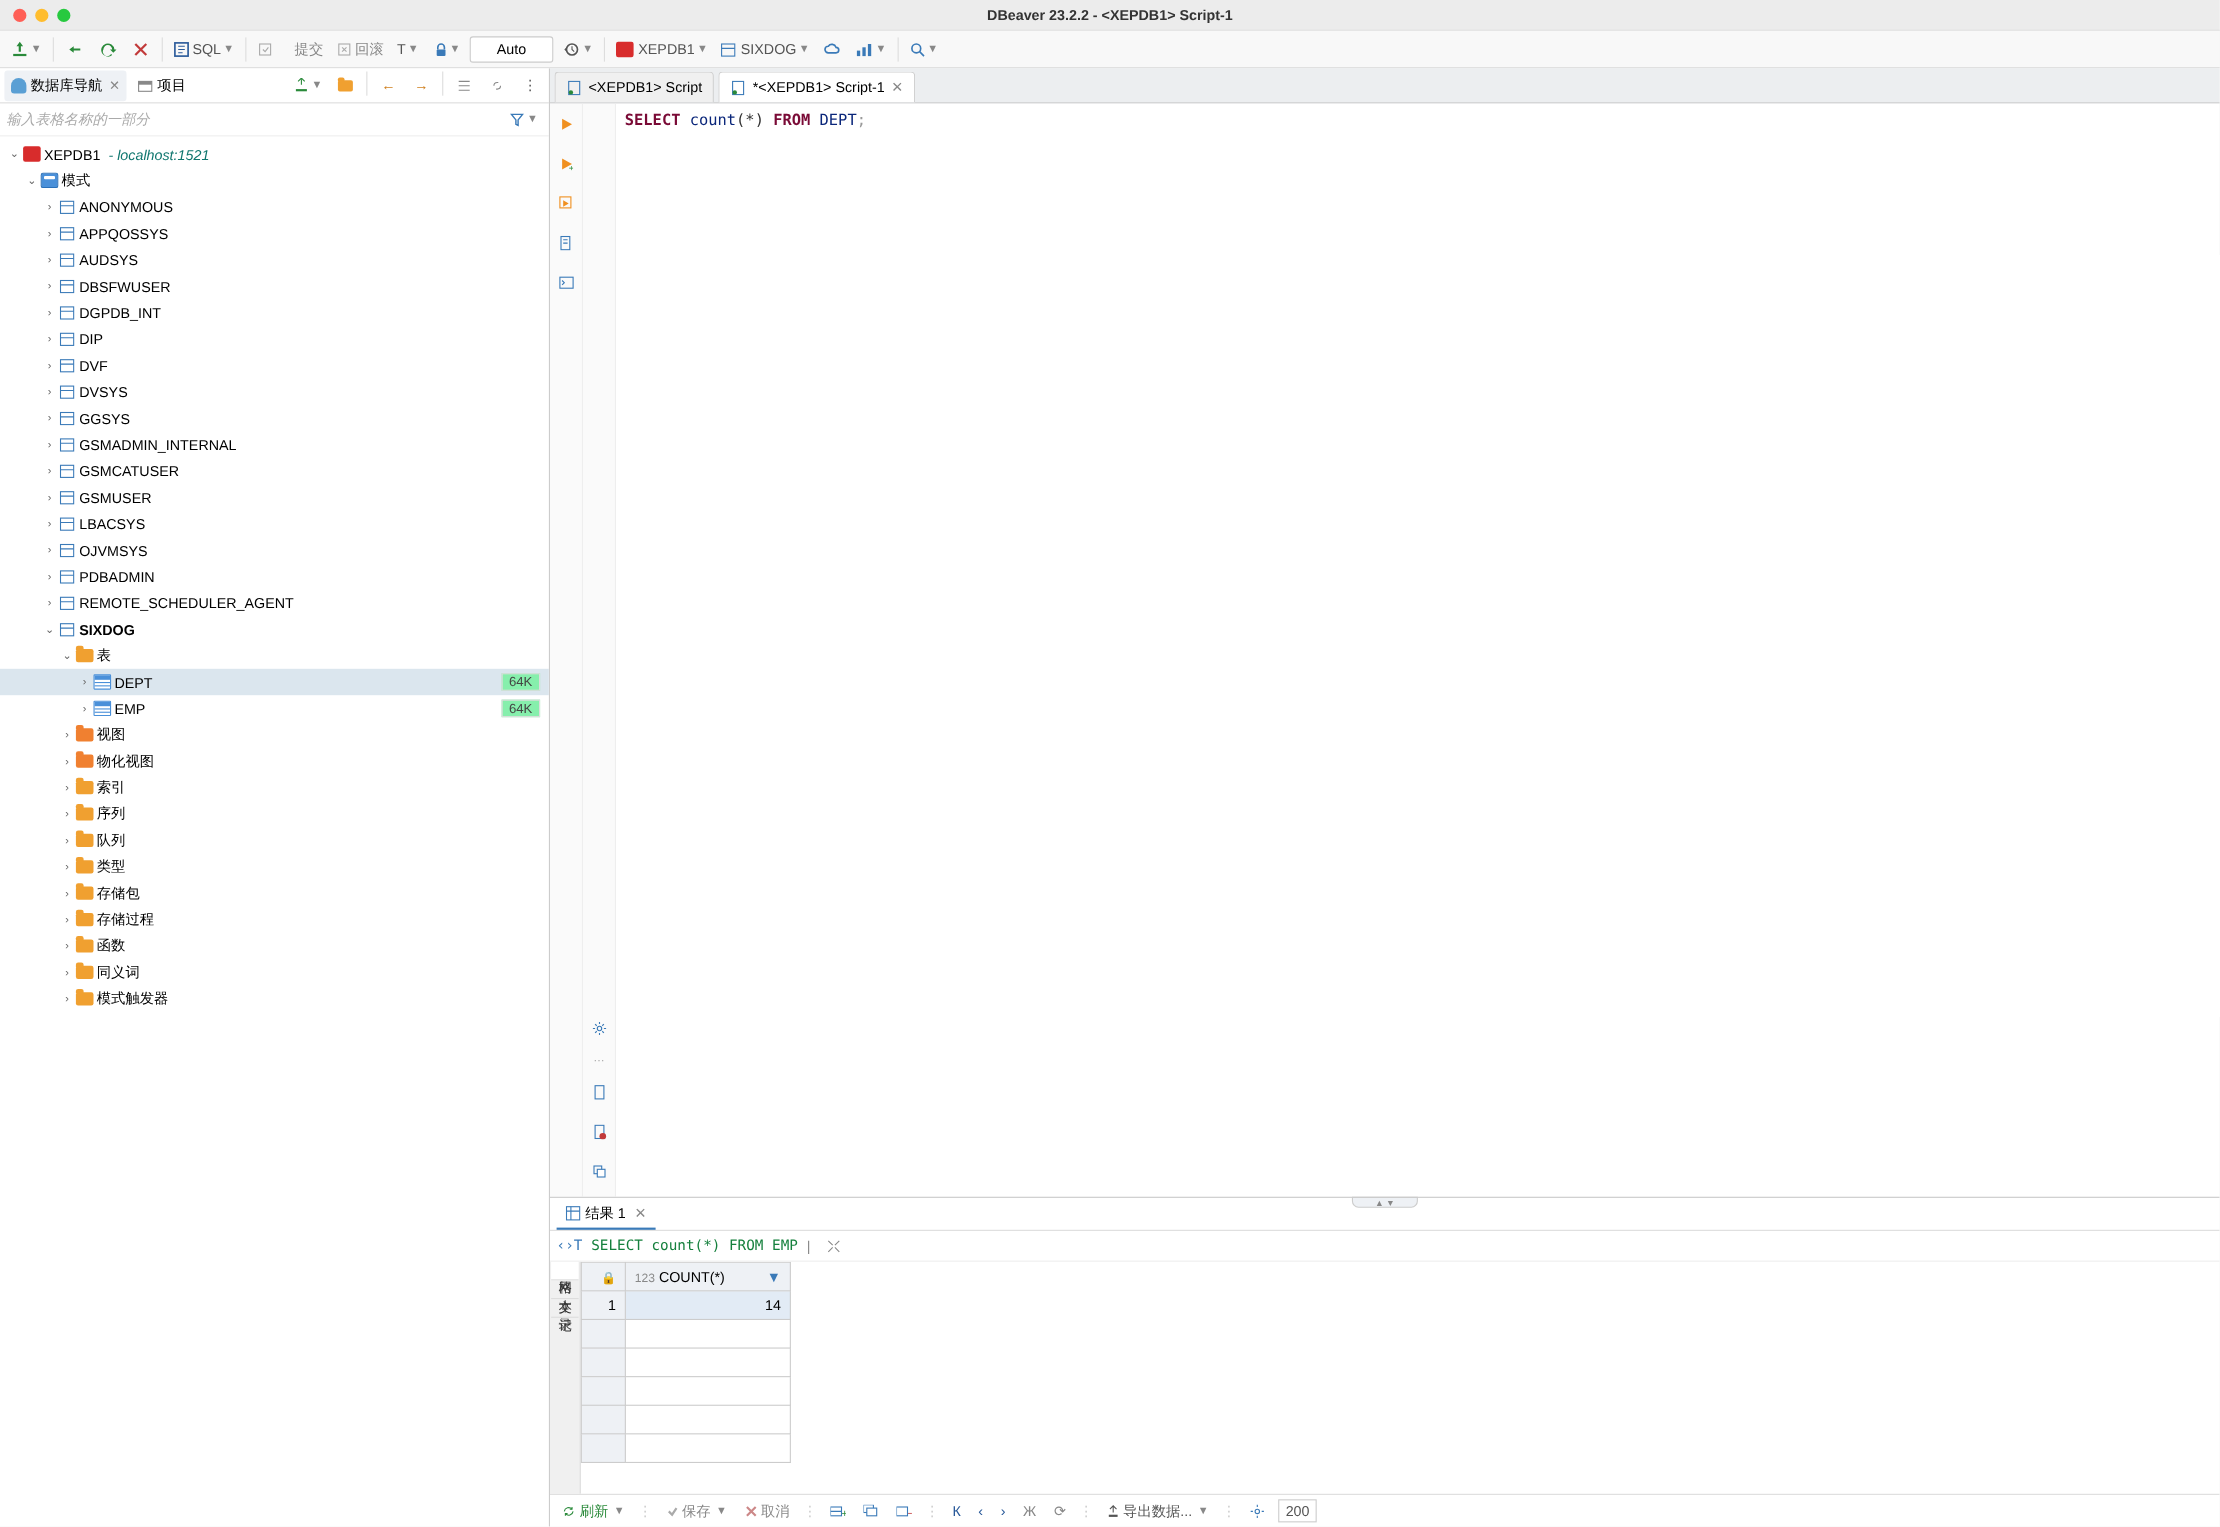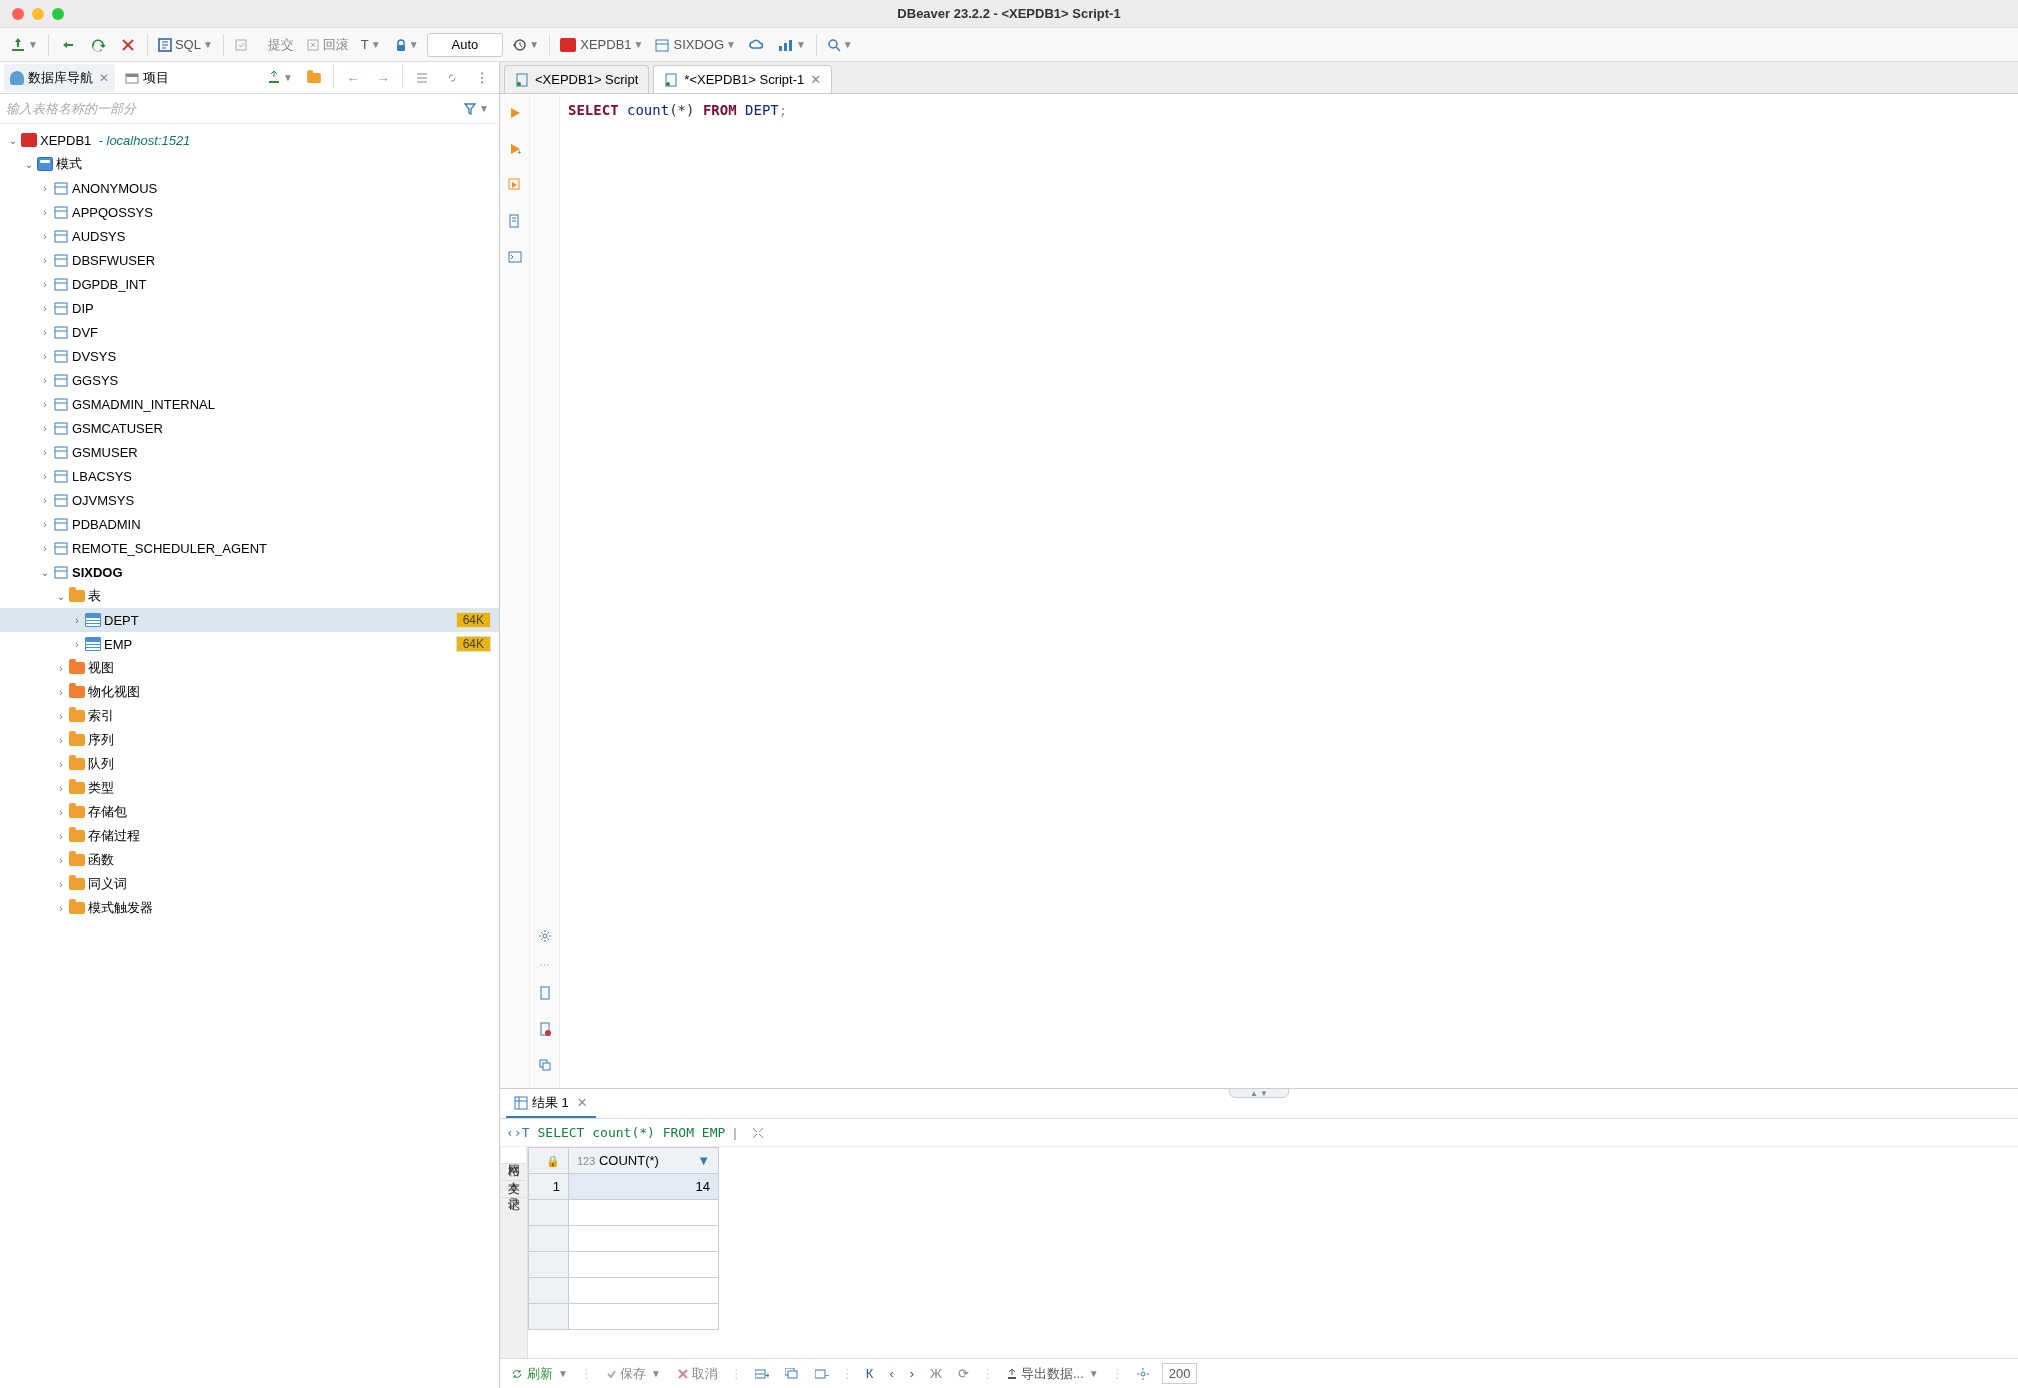--- a/index.html
+++ b/index.html
@@ -33,21 +33,21 @@
 .filterrow { height: 30px; border-bottom: 1px solid #eee; display: flex; align-items: center; padding: 0 6px; }
 .filterinput { flex: 1; border: none; outline: none; font-size: 13px; color: #999; font-style: italic; background: transparent; }
 .filterinput::placeholder { color: #aaa; font-style: italic; }
 .tree { flex: 1; overflow: auto; padding: 4px 0; }
 .treerow { display: flex; align-items: center; height: 24px; padding-left: 6px; cursor: pointer; }
 .treerow.sel { background: #dbe6ee; }
 .ind { display: inline-block; }
 .tw { width: 14px; display: inline-flex; justify-content: center; color: #666; font-size: 10px; }
 .ico { width: 18px; height: 16px; display: inline-flex; align-items: center; justify-content: center; margin-right: 2px; }
 .lbl { flex: 1; white-space: nowrap; }
-.rsz { margin-left: auto; margin-right: 8px; color: #444; border: 1px solid #ddd; background: #eab308; padding: 0 6px; font-size: 12px; }
+.rsz { margin-left: auto; margin-right: 8px; color: #444; border: 1px solid #ddd; background: #86efac; padding: 0 6px; font-size: 12px; }
 
 
 .rightpanel { flex: 1; display: flex; flex-direction: column; }
 .filetabs { height: 32px; display: flex; align-items: flex-end; background: #eceef0; border-bottom: 1px solid #ccc; padding-left: 4px; }
 .ftab { display: flex; align-items: center; gap: 6px; padding: 6px 10px; background: #f0f0f0; border: 1px solid #ccc; border-bottom: none; margin-right: 4px; border-radius: 4px 4px 0 0; height: 28px; }
 .ftab.active { background: #fff; }
 .editorwrap { flex: 1; display: flex; overflow: hidden; }
 .edgutter { width: 30px; background: #fafafa; border-right: 1px solid #eee; display: flex; flex-direction: column; align-items: center; padding-top: 6px; gap: 10px; }
 .edgutter2 { width: 30px; background: #fafafa; border-right: 1px solid #eee; display: flex; flex-direction: column; align-items: center; padding-top: 6px; gap: 10px; }
 .editor { flex: 1; background: #fff; padding: 6px 8px; font-family: Menlo, Consolas, monospace; font-size: 14px; line-height: 20px; }

